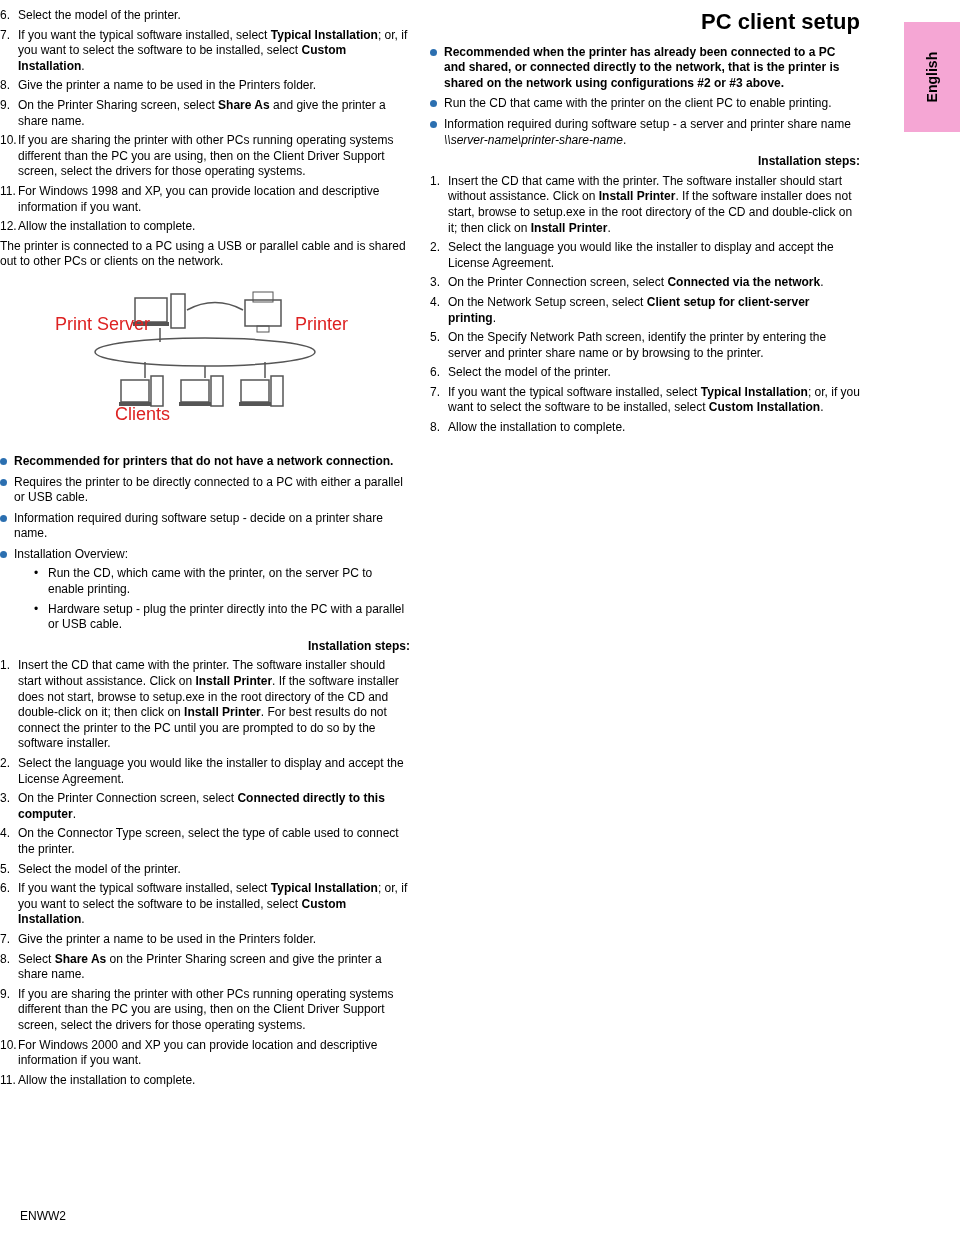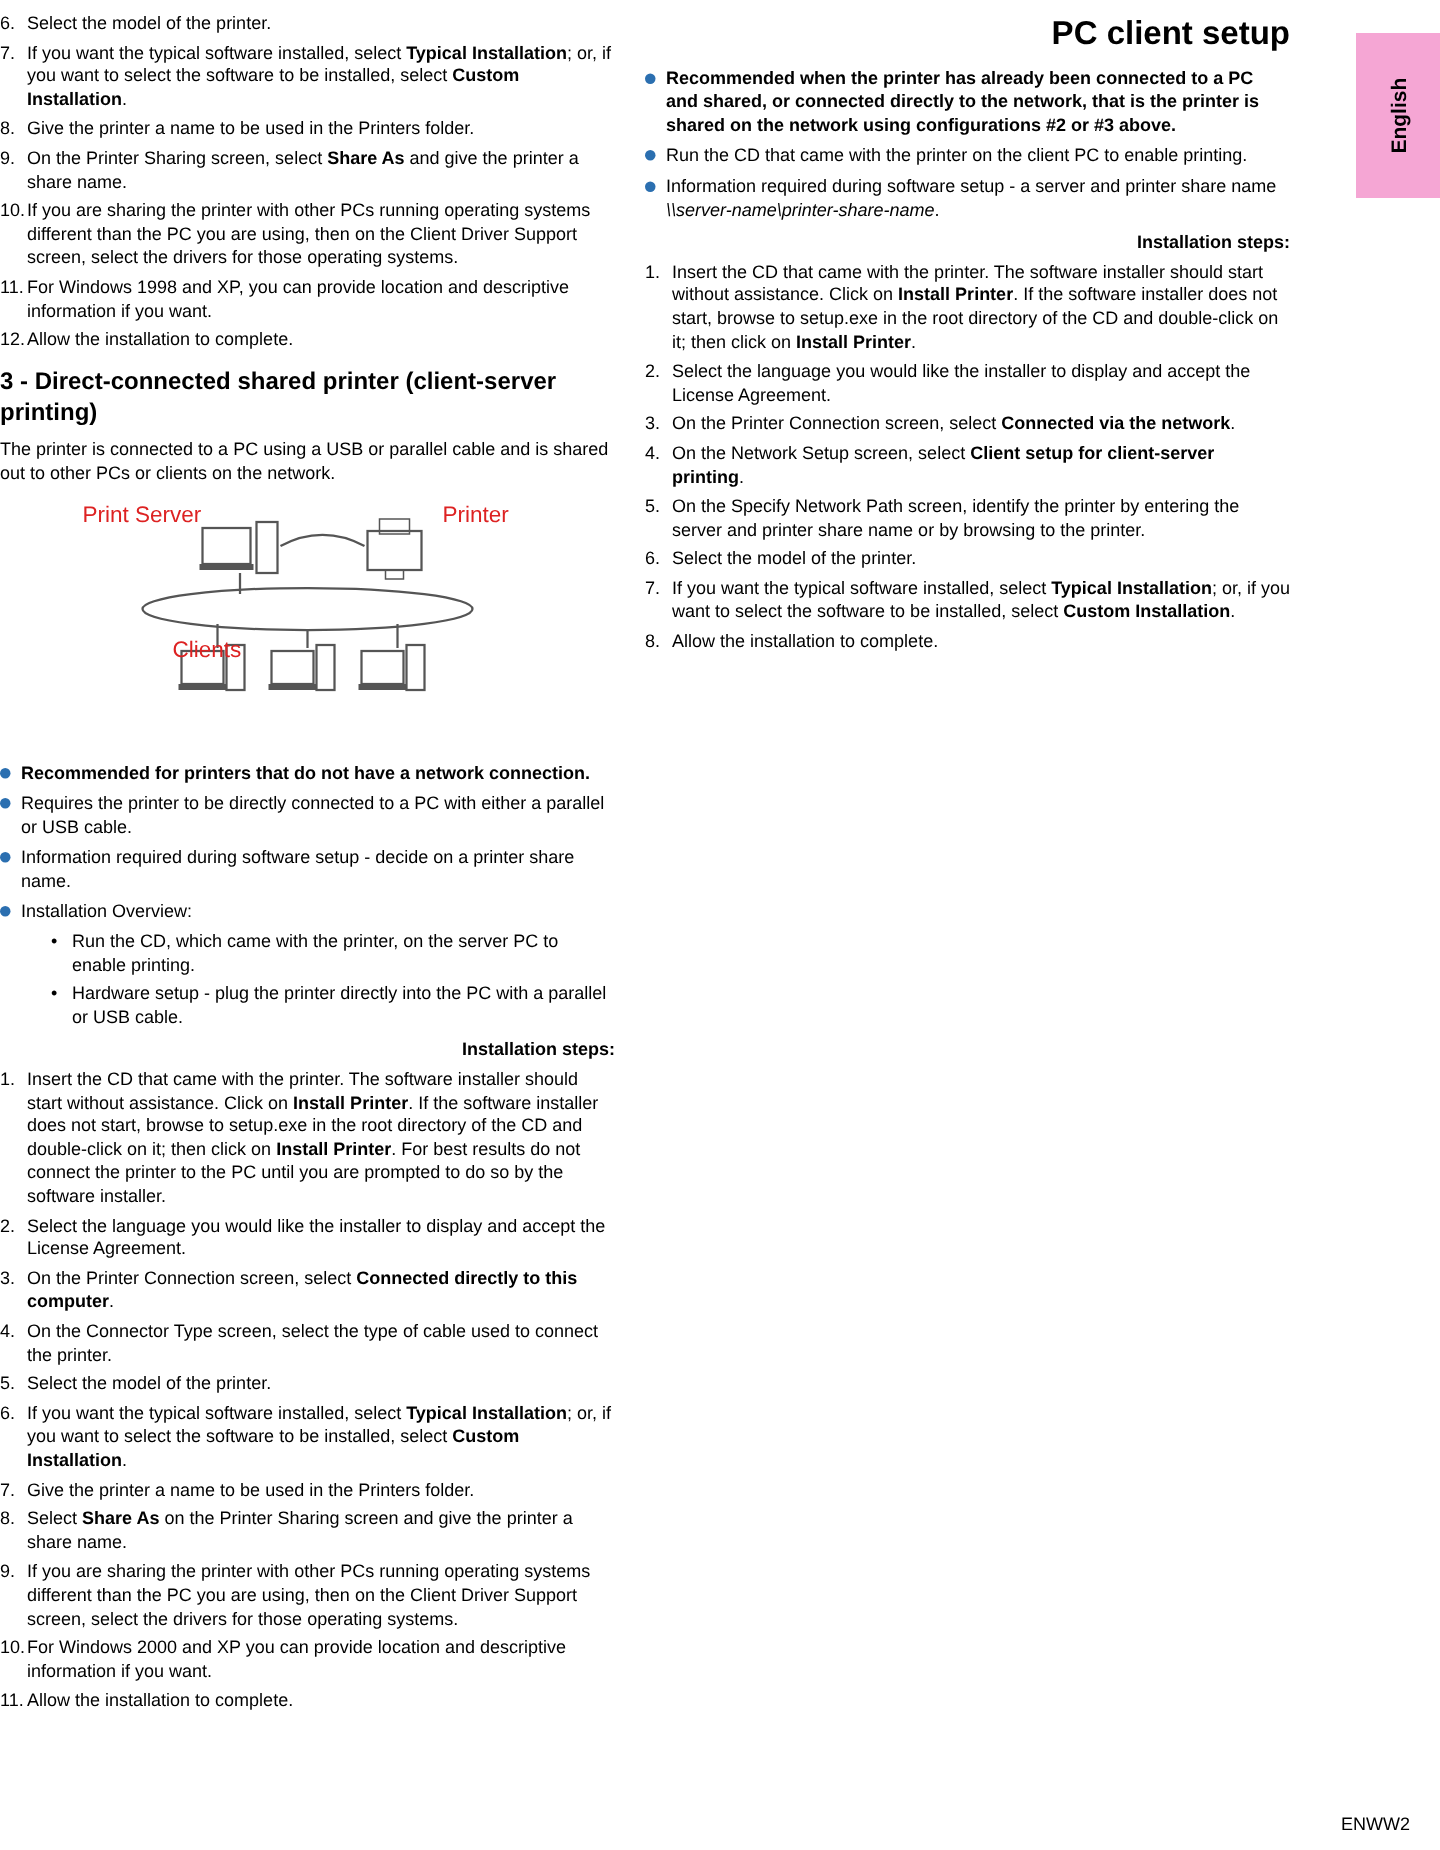--- a/index.html
+++ b/index.html
@@ -101,31 +101,32 @@
     top: 0;
   }
   p.para { margin-bottom: 6px; }
   .diagram {
     margin: 10px auto 14px auto;
     width: 340px;
     position: relative;
   }
   .diagram-label {
     color: #d22;
-    font-size: 15px;
-    position: absolute;
+    font-size: 18px;
+    position: absolute;
+    margin-top: 33px;
   }
   .diagram svg { display: block; }
   .footer {
     position: absolute;
     bottom: 8px;
     left: 0;
     right: 0;
     display: flex;
-    justify-content: flex-end;
+    justify-content: flex-start;
     padding: 0 20px;
     font-size: 12px;
   }
   .install-steps-label {
     font-weight: bold;
     margin: 6px 0 4px 0;
     text-align: right;
   }
   .html-frag b { font-weight: bold; }
   .html-frag i { font-style: italic; }
@@ -165,21 +166,20 @@
         <li>
           <span class="n">11.</span>
           <span class="t html-frag">For Windows 1998 and XP, you can provide location and descriptive information if you want.</span>
         </li>
         <li>
           <span class="n">12.</span>
           <span class="t html-frag">Allow the installation to complete.</span>
         </li>
       </ol>
 
-    <h3 class="section-heading">3 - Direct-connected shared printer (client-server printing)</h3>
     <p class="para">The printer is connected to a PC using a USB or parallel cable and is shared out to other PCs or clients on the network.</p>
 
     <div class="diagram">
       <span class="diagram-label" style="left:20px; top:0;">Print Server</span>
       <span class="diagram-label" style="left:260px; top:0;">Printer</span>
       <span class="diagram-label" style="left:80px; top:90px;">Clients</span>
       <svg width="340" height="160">
 
         <rect x="100" y="18" width="32" height="24" fill="none" stroke="#555" stroke-width="1.5"></rect>
         <rect x="98" y="42" width="36" height="4" fill="#555"></rect>

